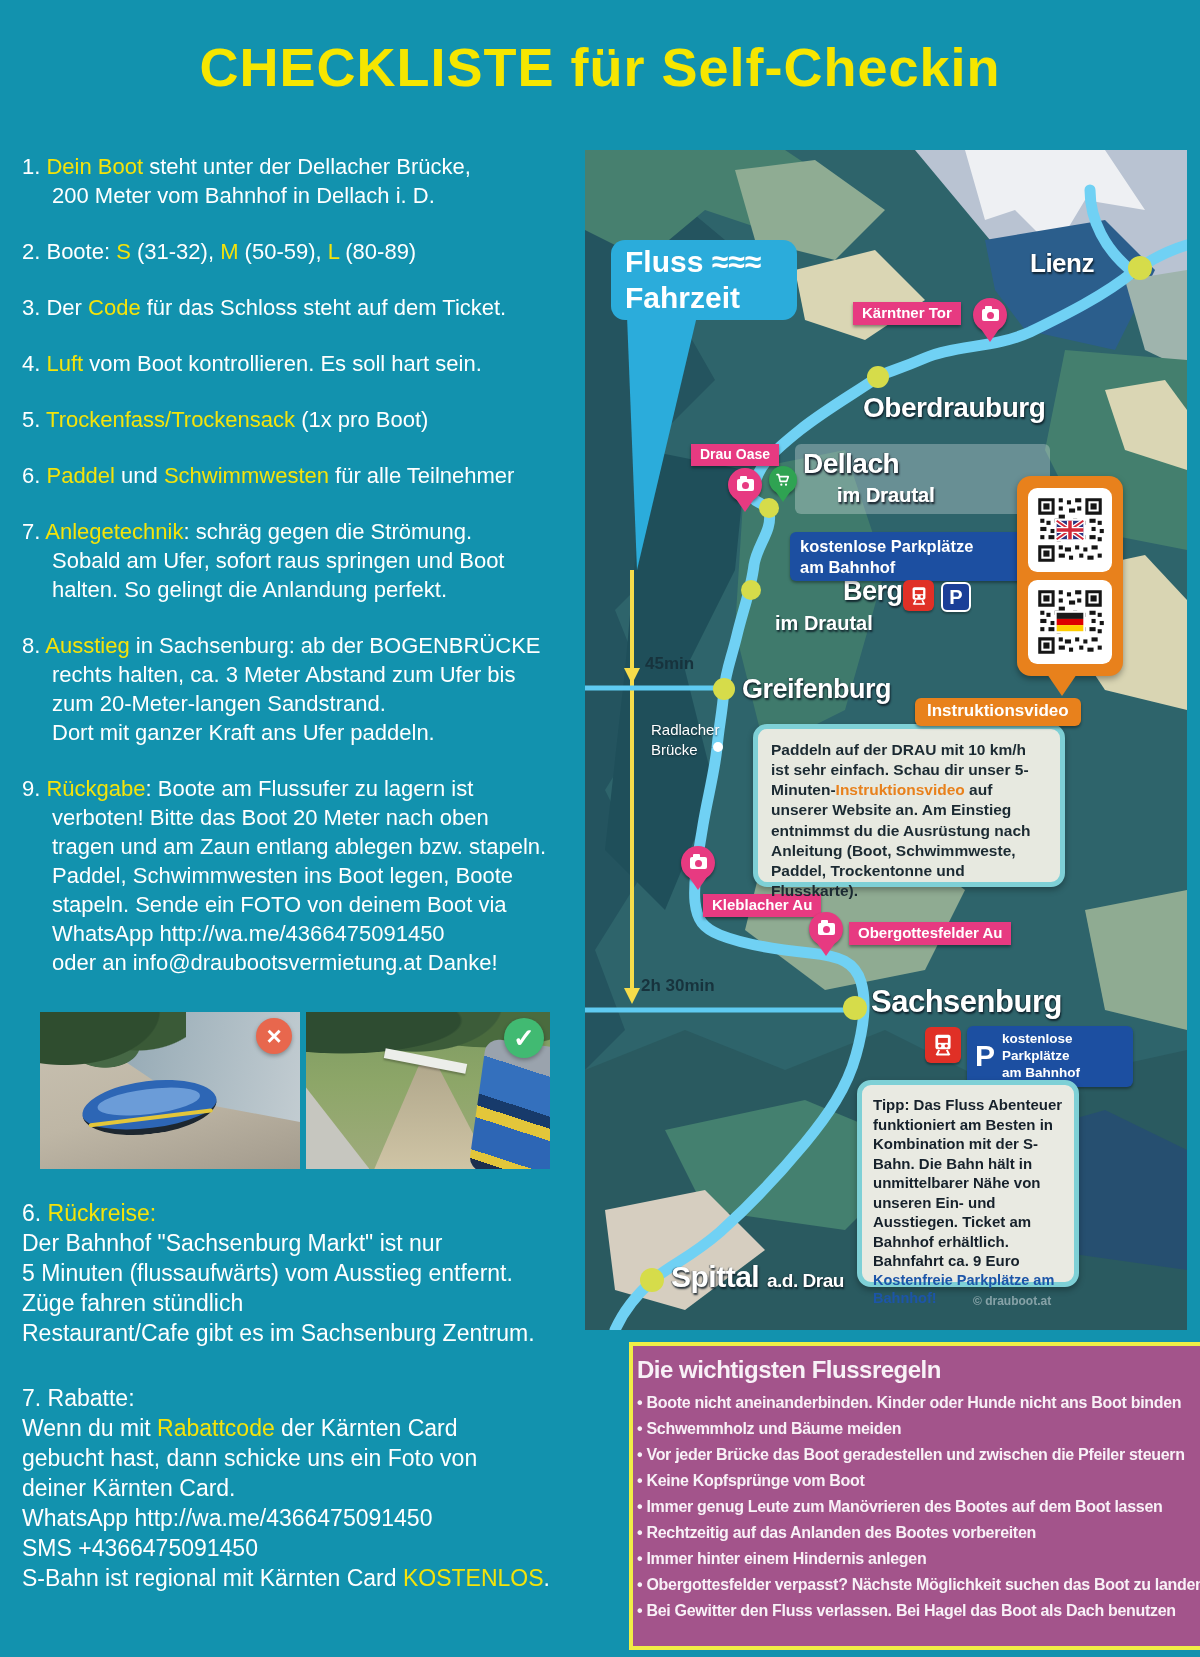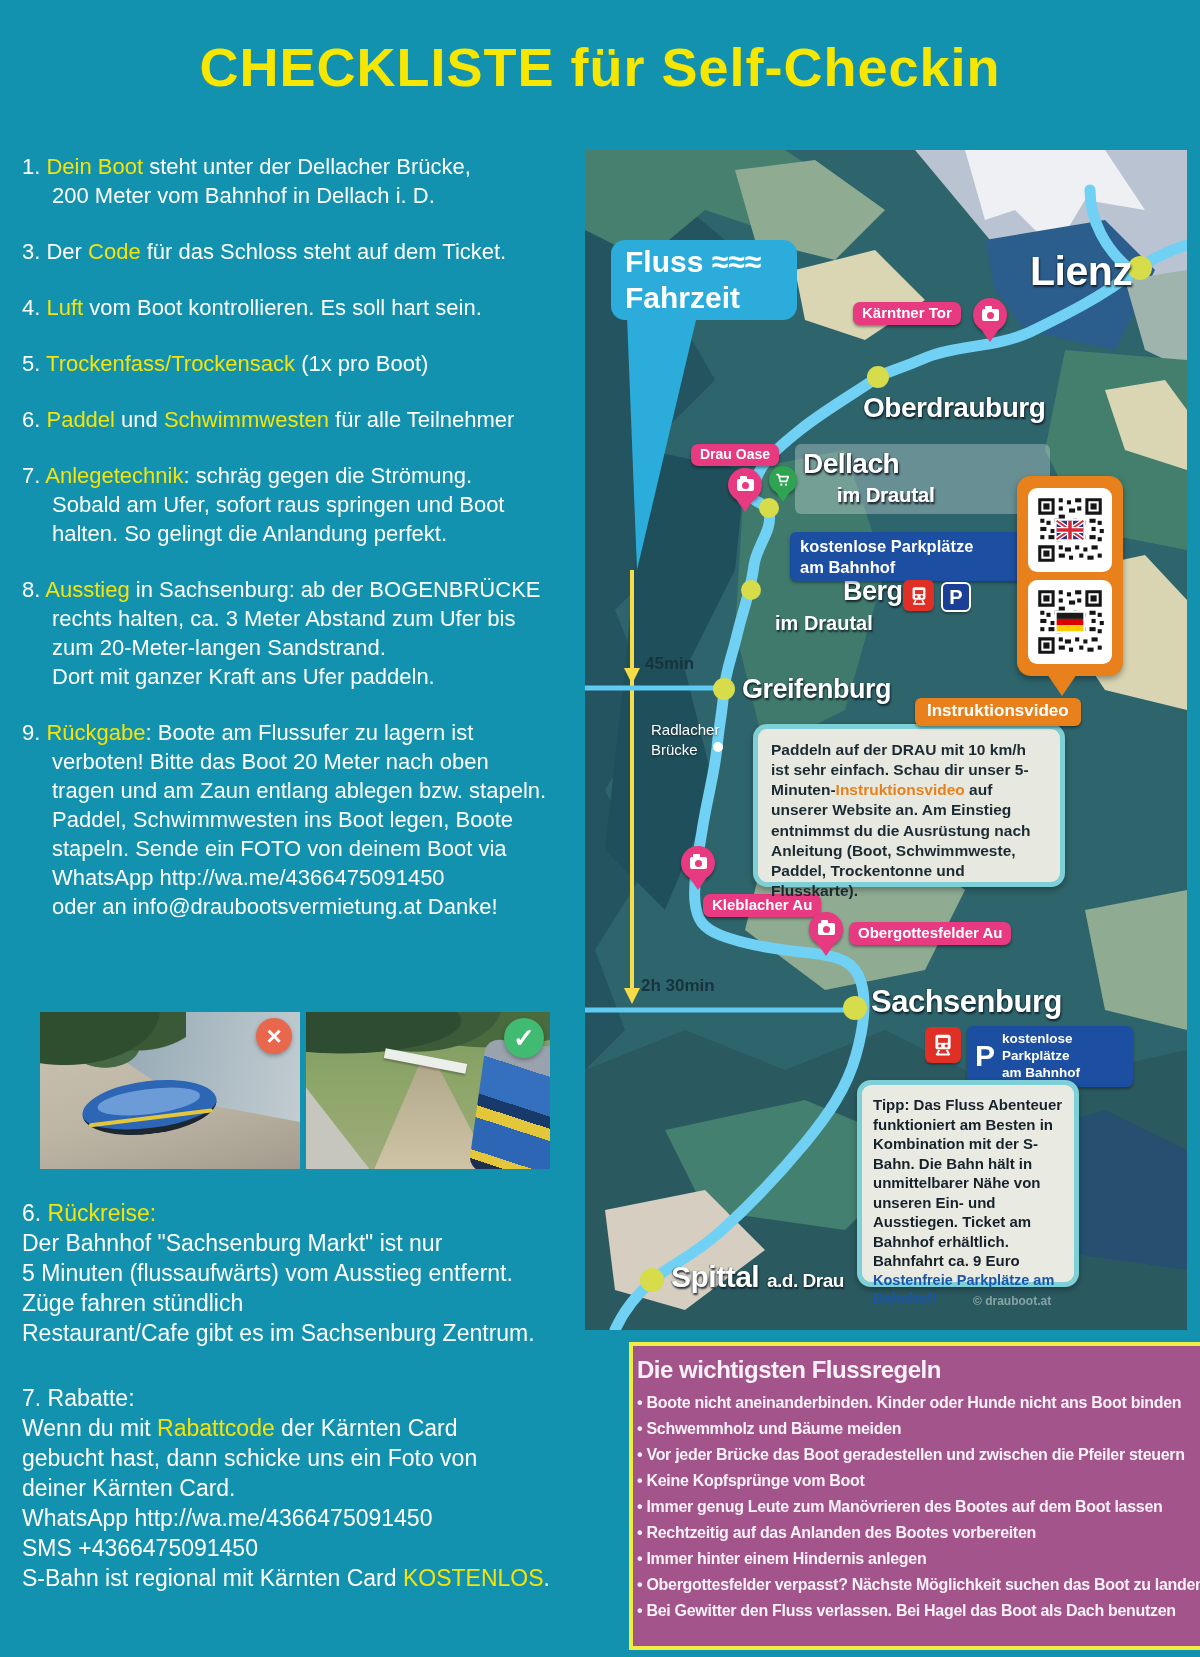--- a/index.html
+++ b/index.html
@@ -62,21 +62,21 @@
 
   
   .map{position:absolute;left:585px;top:150px;width:602px;height:1180px;overflow:hidden;background:#ef4444;}
   .map-bg{position:absolute;inset:0;}
   .town{position:absolute;font-weight:bold;color:#fff;letter-spacing:-0.5px;white-space:nowrap;
         text-shadow:1px 2px 2px rgba(10,25,35,.85),-1px 0 1px rgba(10,25,35,.5);}
   .town-sub{position:absolute;font-weight:bold;color:#fff;font-size:20px;white-space:pre;
         text-shadow:1px 2px 2px rgba(10,25,35,.85);}
   .town-sub-inline{font-size:19px;}
   .pbadge{position:absolute;background:#e73a81;color:#fff;font-weight:bold;font-size:15px;
-        padding:2px 9px 4px;border-radius:7px;white-space:nowrap;box-shadow:0 2px 3px rgba(0,0,0,.4);}
+        padding:2px 9px 4px;border-radius:0;white-space:nowrap;box-shadow:0 2px 3px rgba(0,0,0,.4);}
   .pin{position:absolute;border-radius:50%;box-shadow:0 2px 3px rgba(0,0,0,.4);
        display:flex;align-items:center;justify-content:center;}
   .pin:after{content:"";position:absolute;top:92%;left:50%;transform:translateX(-50%);
        border:9px solid transparent;border-top:13px solid #e73a81;border-bottom-width:0;}
   .pin-pink{width:34px;height:34px;background:#e73a81;}
   .pin-green{width:28px;height:28px;background:#2fa352;}
   .pin-green:after{border-top-color:#2fa352;border-left-width:7px;border-right-width:7px;border-top-width:10px;}
   .cam{position:relative;width:17px;height:12px;background:#fff;border-radius:2px;}
   .cam:before{content:"";position:absolute;top:-3px;left:3px;width:7px;height:4px;background:#fff;border-radius:1px;}
   .cam:after{content:"";position:absolute;top:2.5px;left:5px;width:7px;height:7px;background:#e73a81;border-radius:50%;
@@ -122,20 +122,21 @@
 
 <div class="page">
 
   <div class="title">CHECKLISTE für Self-Checkin</div>
 
   <div class="checklist">
 
       <div class="chk-item"><span><span>1. </span><span class="hl">Dein Boot</span><span> steht unter der Dellacher Brücke,
 200 Meter vom Bahnhof in Dellach i. D.</span></span></div>
 
+      <div class="chk-item"><span><span>2. Boote: </span><span class="hl">S</span><span> (31-32), </span><span class="hl">M</span><span> (50-59), </span><span class="hl">L</span><span> (80-89)</span></span></div>
 
       <div class="chk-item"><span><span>3. Der </span><span class="hl">Code</span><span> für das Schloss steht auf dem Ticket.</span></span></div>
 
       <div class="chk-item"><span><span>4. </span><span class="hl">Luft</span><span> vom Boot kontrollieren. Es soll hart sein.</span></span></div>
 
       <div class="chk-item"><span><span>5. </span><span class="hl">Trockenfass/Trockensack</span><span> (1x pro Boot)</span></span></div>
 
       <div class="chk-item"><span><span>6. </span><span class="hl">Paddel</span><span> und </span><span class="hl">Schwimmwesten</span><span> für alle Teilnehmer</span></span></div>
 
       <div class="chk-item"><span><span>7. </span><span class="hl">Anlegetechnik</span><span>: schräg gegen die Strömung.
@@ -235,21 +236,21 @@
         <circle cx="67" cy="1130" r="12"></circle>
       </g>
       <circle cx="133" cy="597" r="5" fill="#fff"></circle>
     </svg>
 
     <div class="callout">
       <div><span>Fluss</span> <span>≈≈≈</span></div>
       <div>Fahrzeit</div>
     </div>
 
-    <div class="town" style="left:445px;top:98px;font-size:41px;">Lienz</div>
+    <div class="town" style="left:445px;top:98px;font-size:26px;">Lienz</div>
     <div class="town" style="left:278px;top:242px;font-size:28px;">Oberdrauburg</div>
     <div class="town" style="left:218px;top:298px;font-size:28px;">Dellach</div>
     <div class="town-sub" style="left:252px;top:334px;">im Drautal</div>
     <div class="town" style="left:258px;top:426px;font-size:27px;">Berg</div>
     <div class="town-sub" style="left:190px;top:462px;">im Drautal</div>
     <div class="town" style="left:157px;top:524px;font-size:27px;">Greifenburg</div>
     <div class="town" style="left:286px;top:834px;font-size:31px;">Sachsenburg</div>
     <div class="town" style="left:86px;top:1110px;font-size:30px;">
       <span>Spittal</span> <span class="town-sub-inline">a.d. Drau</span>
     </div>

